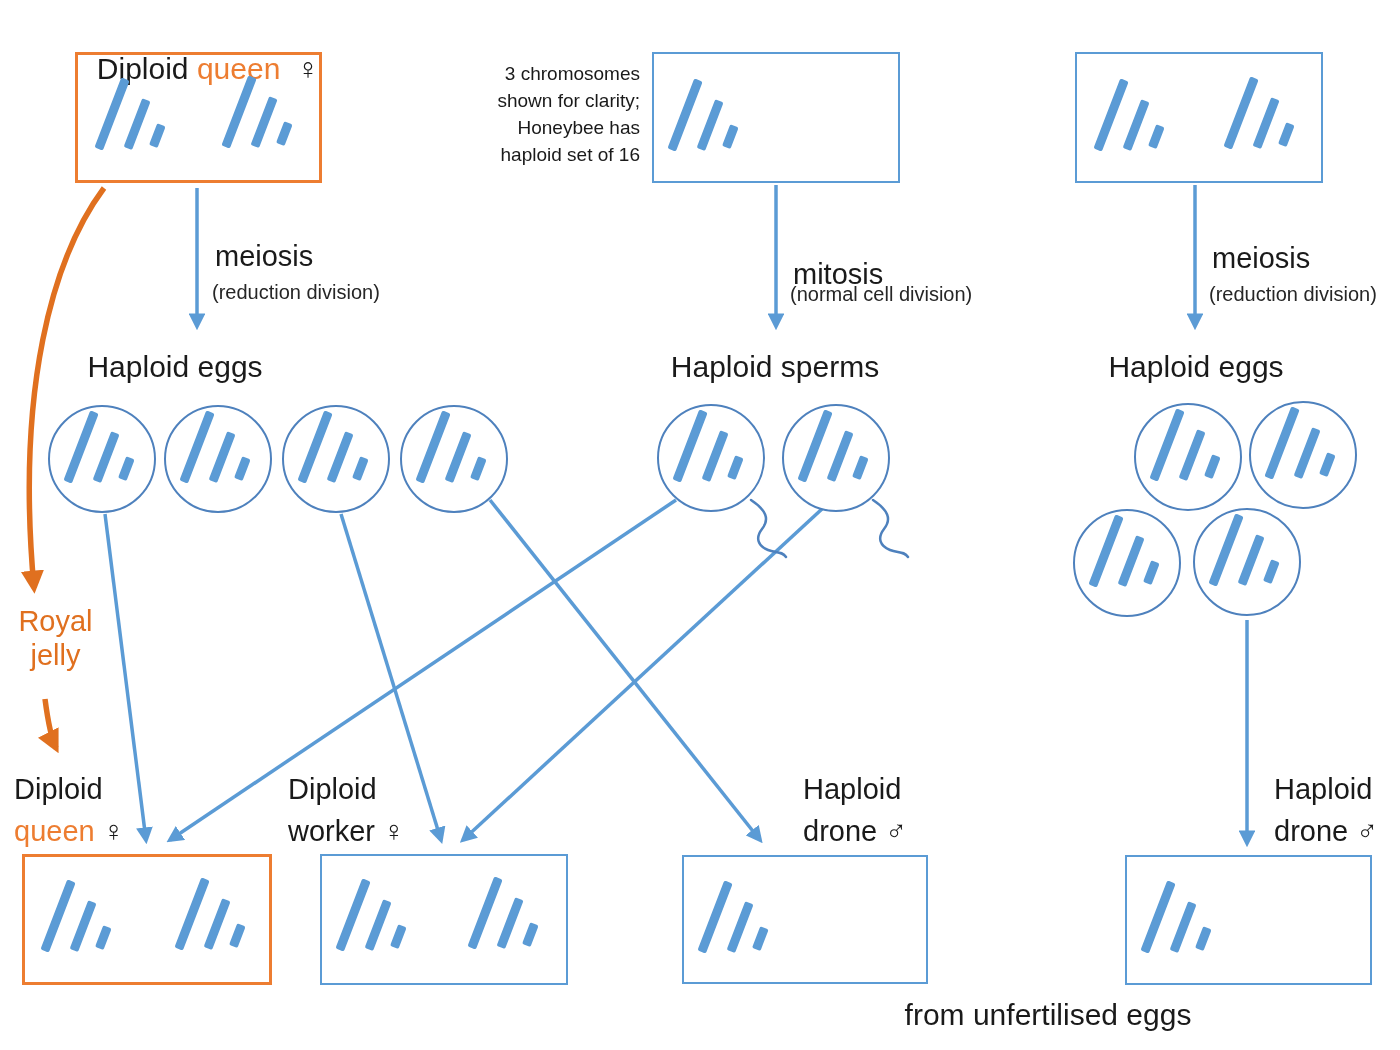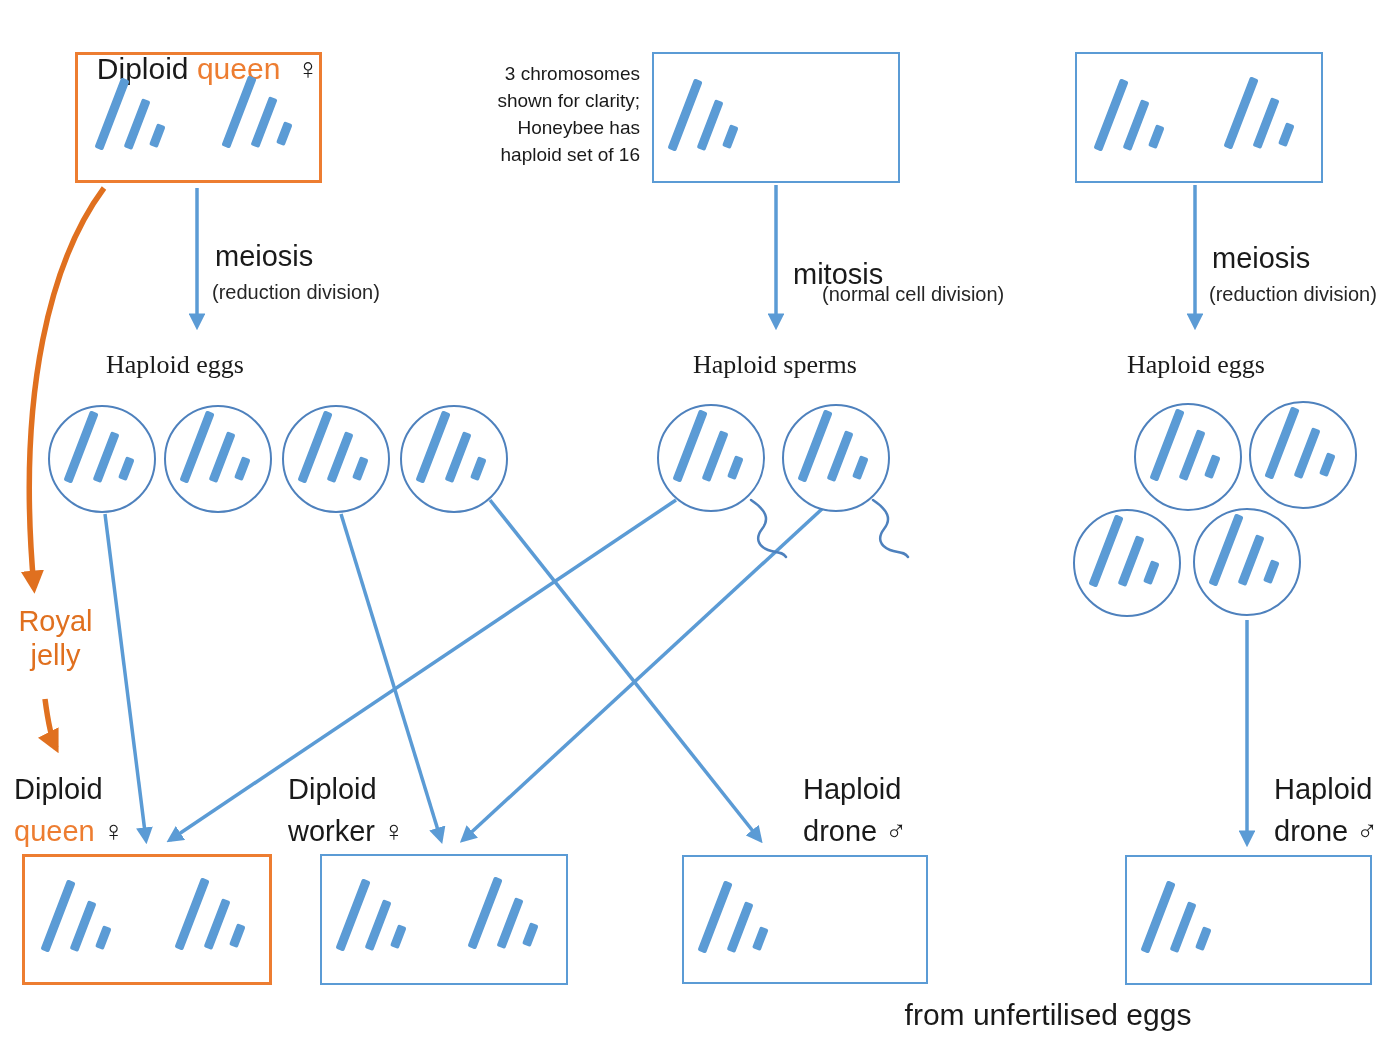--- a/index.html
+++ b/index.html
@@ -16,21 +16,21 @@
   
   .chromo{position:absolute;width:9px;height:75px;background:#5B9BD5;border-radius:2px;
           transform:rotate(21deg);transform-origin:4.5px 0;}
   .chromo::before{content:"";position:absolute;width:9px;height:52px;left:27px;top:12px;
           background:inherit;border-radius:2px;}
   .chromo::after{content:"";position:absolute;width:9px;height:23px;left:50px;top:30px;
           background:inherit;border-radius:2px;}
   .t{position:absolute;white-space:nowrap;}
   .center{text-align:center;white-space:normal;}
   .title{font-size:30px;font-weight:400;}
-  .row-title{font-size:26px;font-family:Liberation Serif, serif;}
+  .row-title{font-size:30px;}
   .proc-name{font-size:29px;}
   .proc-detail{font-size:20px;color:#262626;text-align:center;}
   .note{font-size:19px;line-height:27px;text-align:right;white-space:pre-line;}
   .orange-text{color:#ED7D31;}
   .caption{font-size:30px;}
   .olabel .l1,.olabel .l2{font-size:29px;line-height:42px;white-space:nowrap;}
   .royal{font-size:29px;line-height:34px;color:#E0701F;text-align:center;}
   .royal span{display:block;}
   .sym{margin-left:8px;}
 </style>
@@ -88,21 +88,21 @@
 
   <div class="box blue" style="left:1075px;top:52px;width:248px;height:131px;">
     <div class="chromo" style="left:43px;top:26px;"></div>
     <div class="chromo" style="left:173px;top:24px;"></div>
   </div>
 
   <div class="t proc-name" style="left:215px;top:240px;">meiosis</div>
   <div class="t proc-detail" style="left:212px;top:281px;">(reduction division)</div>
 
   <div class="t proc-name" style="left:793px;top:242px;margin-top:16px;">mitosis</div>
-  <div class="t proc-detail" style="left:790px;top:283px;margin-left:32px;">(normal cell division)</div>
+  <div class="t proc-detail" style="left:790px;top:283px;">(normal cell division)</div>
 
   <div class="t proc-name" style="left:1212px;top:242px;">meiosis</div>
   <div class="t proc-detail" style="left:1209px;top:283px;">(reduction division)</div>
 
   <div class="t row-title center" style="left:60px;top:350px;width:230px;">Haploid eggs</div>
   <div class="t row-title center" style="left:650px;top:350px;width:250px;">Haploid sperms</div>
   <div class="t row-title center" style="left:1081px;top:350px;width:230px;">Haploid eggs</div>
 
   <div class="cell" style="left:48px;top:405px;">
     <div class="chromo" style="left:40px;top:5px;"></div>

